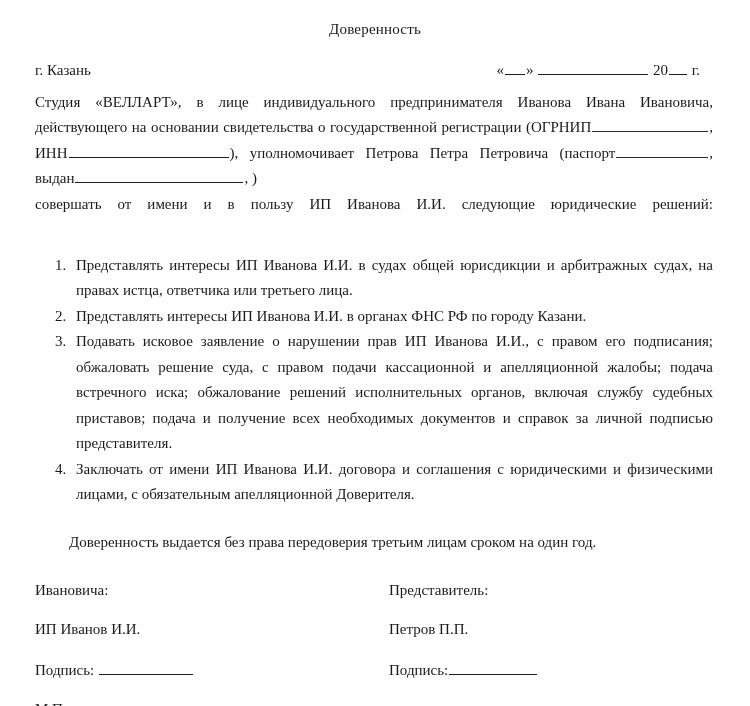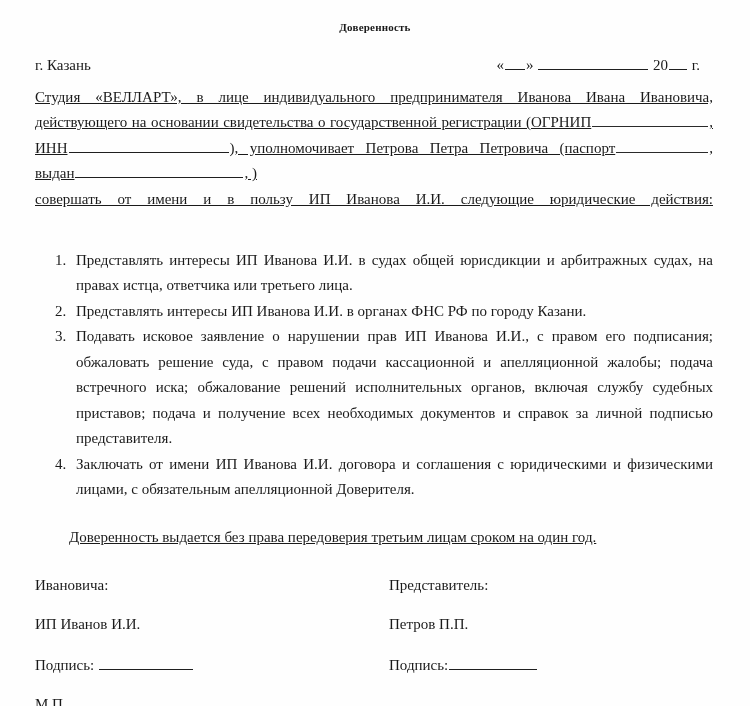--- a/index.html
+++ b/index.html
@@ -19,22 +19,22 @@
     position: relative;
     width: 750px;
     height: 706px;
     background: #fefefe;
     box-sizing: border-box;
     padding: 0;
     overflow: hidden;
   }
   .doc-title {
     text-align: center;
-    font-weight: bold;
-    font-size: 11px;
+    font-weight: normal;
+    font-size: 15px;
     letter-spacing: 0.2px;
     margin: 0;
     padding-top: 21px;
   }
 
   
   .meta-row {
     display: flex;
     justify-content: space-between;
     align-items: baseline;
@@ -45,21 +45,20 @@
   .meta-city { white-space: nowrap; }
   .meta-date {
     white-space: nowrap;
     padding-right: 13px;
   }
 
   
   .body-block {
     margin: 0 37px 0 35px;
     font-size: 15px;
-    text-decoration: underline;
   }
   .para {
     text-align: justify;
     text-justify: inter-word;
     line-height: 25.5px;
     margin: 0;
   }
   .para.lead { padding-top: 11px; }
   .para.closing {
     text-align: justify;
@@ -156,21 +155,21 @@
       <span class="blank b-date"></span>
       <span>20</span><span class="blank b-year"></span>
       <span>г.</span>
     </span>
   </div>
 
   <div class="body-block">
 
     <p class="para lead">
       <span>Студия «ВЕЛЛАРТ», в лице индивидуального предпринимателя Иванова Ивана Ивановича, действующего на основании свидетельства о государственной регистрации (ОГРНИП</span><span class="blank dashed b-ogrnip"></span><span>, ИНН</span><span class="blank b-inn"></span><span>), уполномочивает Петрова Петра Петровича (паспорт</span><span class="blank dashed b-pasp"></span><span>, выдан</span><span class="blank b-vydan"></span><span>, )</span>
-      <span class="stretch-line">совершать от имени и в пользу ИП Иванова И.И. следующие юридические действия:</span>
+      <span class="stretch-line">совершать от имени и в пользу ИП Иванова И.И. следующие юридические решений:</span>
     </p>
 
   </div>
 
   <ol class="clauses">
     <li>Представлять интересы ИП Иванова И.И. в судах общей юрисдикции и арбитражных судах, на правах истца, ответчика или третьего лица.</li>
     <li>Представлять интересы ИП Иванова И.И. в органах ФНС РФ по городу Казани.</li>
     <li>Подавать исковое заявление о нарушении прав ИП Иванова И.И., с правом его подписания; обжаловать решение суда, с правом подачи кассационной и апелляционной жалобы; подача встречного иска; обжалование решений исполнительных органов, включая службу судебных приставов; подача и получение всех необходимых документов и справок за личной подписью представителя.</li>
     <li>Заключать от имени ИП Иванова И.И. договора и соглашения с юридическими и физическими лицами, с обязательным апелляционной Доверителя.</li>
   </ol>

